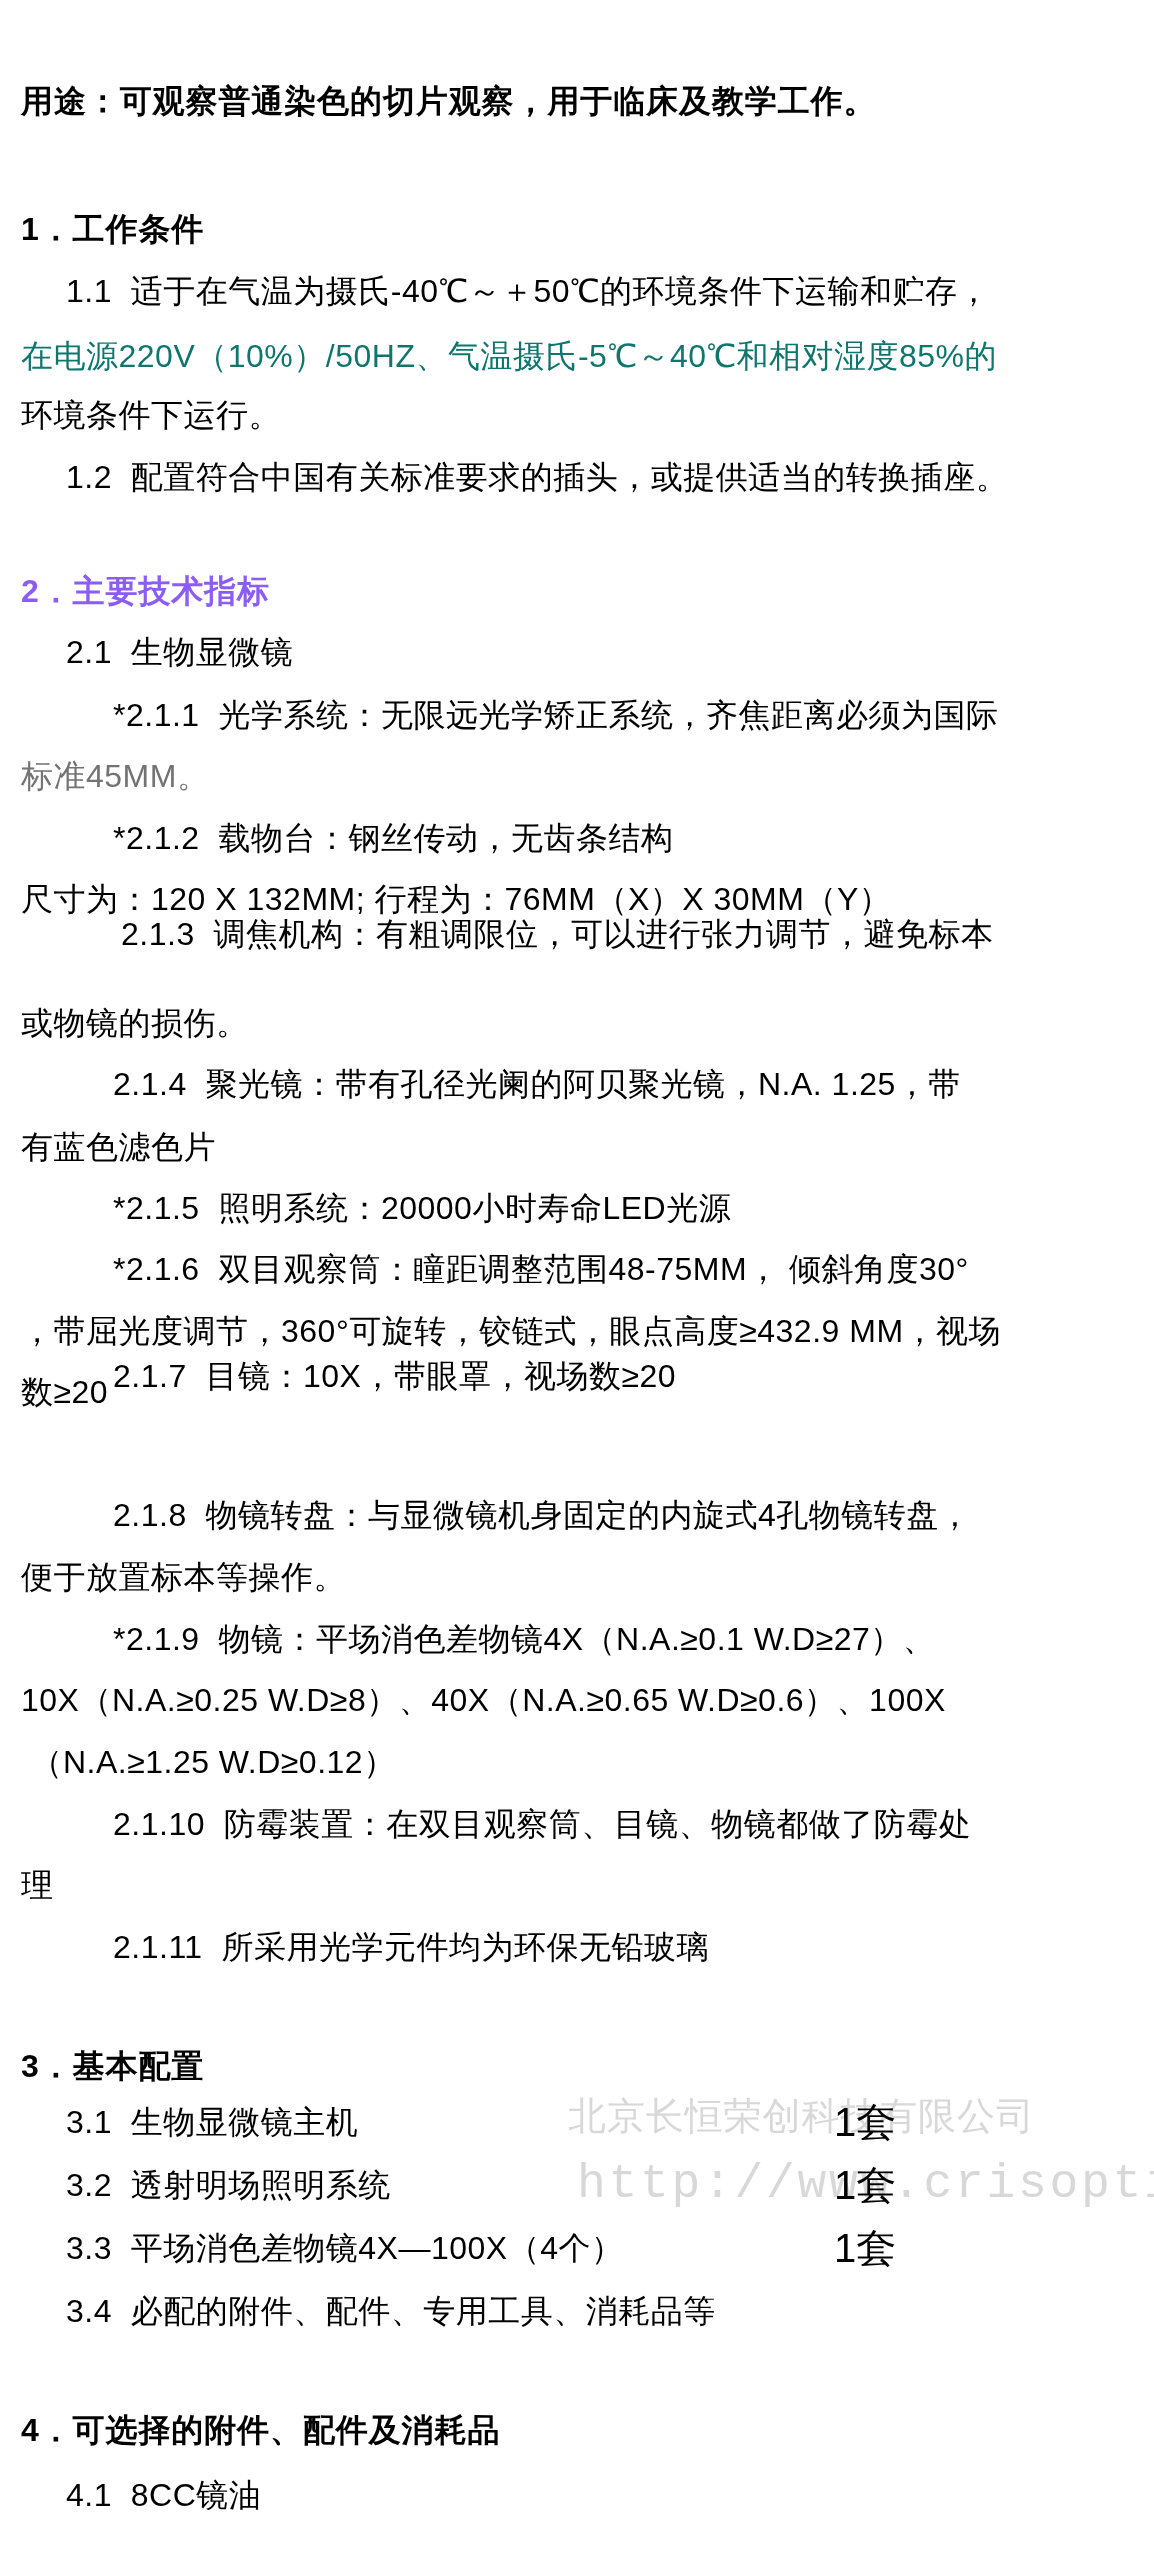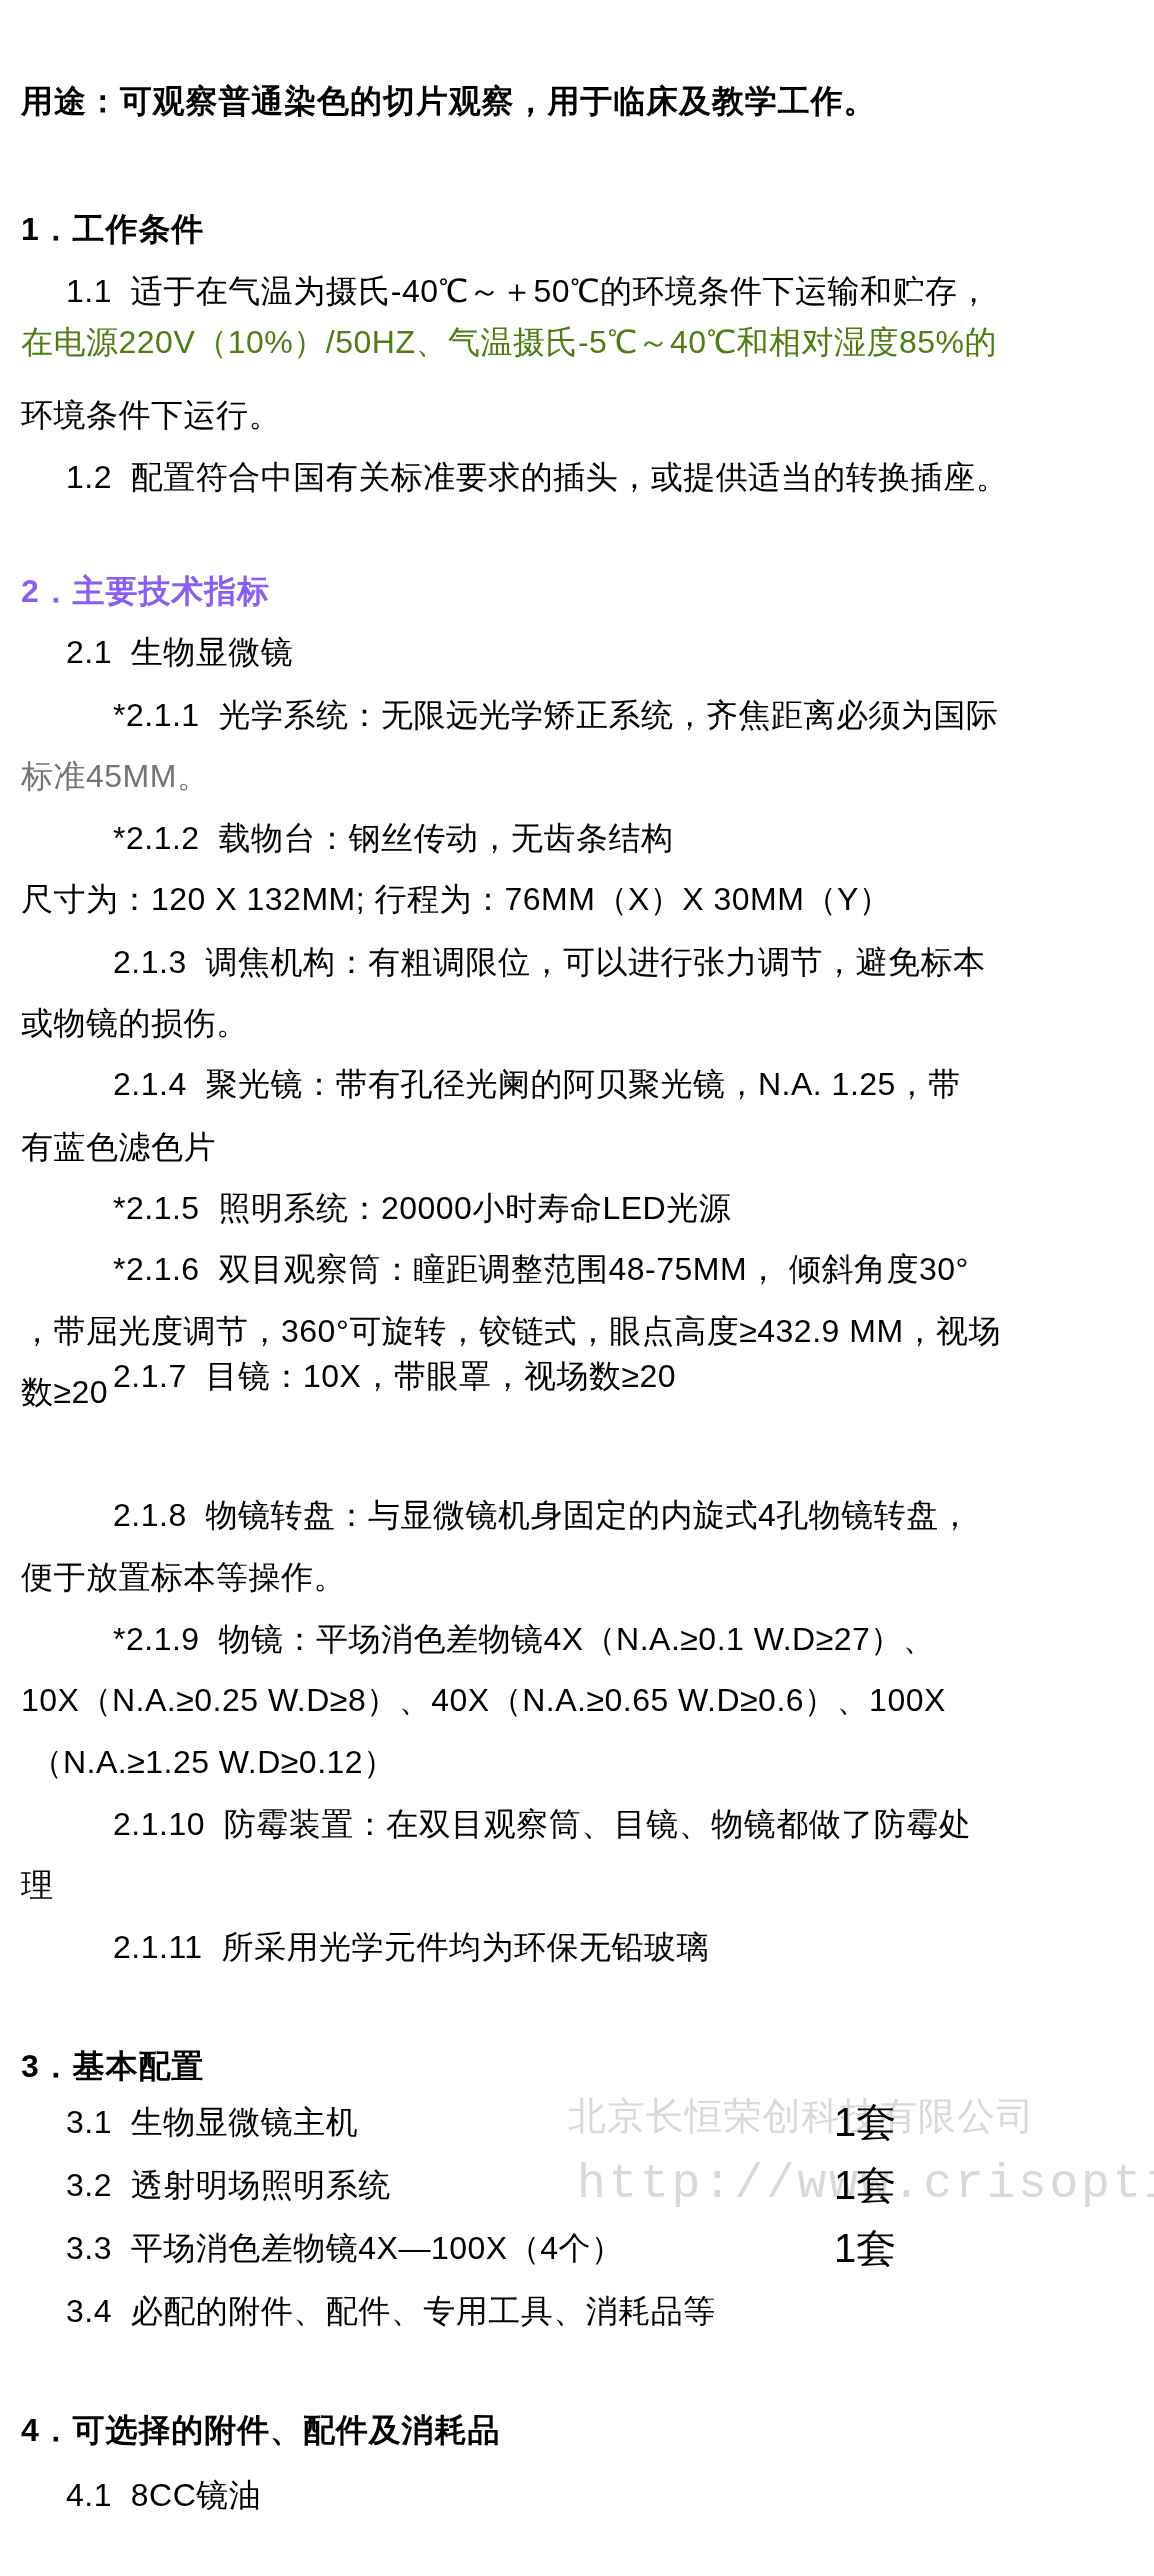--- a/index.html
+++ b/index.html
@@ -65,30 +65,30 @@
 </head>
 <body>
 
 <div class="page" style="background: rgb(255, 255, 255);">
   <div class="watermark company" style="color: rgb(216, 216, 216);">北京长恒荣创科技有限公司</div>
   <div class="watermark url" style="color: rgb(216, 216, 216);">http://www.crisoptical.com</div>
   <div id="text-layer">
       <div class="line indent0 bold" style="top: 81px; color: rgb(0, 0, 0);">用途：可观察普通染色的切片观察，用于临床及教学工作。</div>
       <div class="line indent0 bold" style="top: 209px; color: rgb(0, 0, 0);">1．工作条件</div>
       <div class="line indent1" style="top: 271px; color: rgb(0, 0, 0);">1.1  适于在气温为摄氏-40℃～＋50℃的环境条件下运输和贮存，</div>
-      <div class="line indent0" style="top: 322px; color: #4d7c0f; text-align: right;">在电源220V（10%）/50HZ、气温摄氏-5℃～40℃和相对湿度85%的</div>
+      <div class="line indent0" style="top: 336px; color: #0f766e; text-align: right;">在电源220V（10%）/50HZ、气温摄氏-5℃～40℃和相对湿度85%的</div>
       <div class="line indent0" style="top: 395px; color: rgb(0, 0, 0);">环境条件下运行。</div>
       <div class="line indent1" style="top: 457px; color: rgb(0, 0, 0);">1.2  配置符合中国有关标准要求的插头，或提供适当的转换插座。</div>
       <div class="line indent0 bold" style="top: 571px; color: #8b5cf6;">2．主要技术指标</div>
       <div class="line indent1" style="top: 632px; color: rgb(0, 0, 0);">2.1  生物显微镜</div>
       <div class="line indent2" style="top: 695px; color: rgb(0, 0, 0);">*2.1.1  光学系统：无限远光学矫正系统，齐焦距离必须为国际</div>
       <div class="line indent0" style="top: 756px; color: #737373;">标准45MM。</div>
       <div class="line indent2" style="top: 818px; color: rgb(0, 0, 0);">*2.1.2  载物台：钢丝传动，无齿条结构</div>
       <div class="line indent0" style="top: 879px; color: rgb(0, 0, 0);">尺寸为：120 X 132MM; 行程为：76MM（X）X 30MM（Y）</div>
-      <div class="line indent2" style="top: 942px; color: rgb(0, 0, 0);">2.1.3  调焦机构：有粗调限位，可以进行张力调节，避免标本</div>
+      <div class="line indent2" style="top: 914px; color: rgb(0, 0, 0); margin-left: 8px;">2.1.3  调焦机构：有粗调限位，可以进行张力调节，避免标本</div>
       <div class="line indent0" style="top: 1003px; color: rgb(0, 0, 0);">或物镜的损伤。</div>
       <div class="line indent2" style="top: 1064px; color: rgb(0, 0, 0);">2.1.4  聚光镜：带有孔径光阑的阿贝聚光镜，N.A. 1.25，带</div>
       <div class="line indent0" style="top: 1127px; color: rgb(0, 0, 0);">有蓝色滤色片</div>
       <div class="line indent2" style="top: 1188px; color: rgb(0, 0, 0);">*2.1.5  照明系统：20000小时寿命LED光源</div>
       <div class="line indent2" style="top: 1249px; color: rgb(0, 0, 0);">*2.1.6  双目观察筒：瞳距调整范围48-75MM， 倾斜角度30°</div>
       <div class="line indent0" style="top: 1311px; color: rgb(0, 0, 0);">，带屈光度调节，360°可旋转，铰链式，眼点高度≥432.9 MM，视场</div>
       <div class="line indent0" style="top: 1372px; color: rgb(0, 0, 0);">数≥20</div>
       <div class="line indent2" style="top: 1356px; color: rgb(0, 0, 0);">2.1.7  目镜：10X，带眼罩，视场数≥20</div>
       <div class="line indent2" style="top: 1495px; color: rgb(0, 0, 0);">2.1.8  物镜转盘：与显微镜机身固定的内旋式4孔物镜转盘，</div>
       <div class="line indent0" style="top: 1557px; color: rgb(0, 0, 0);">便于放置标本等操作。</div>

